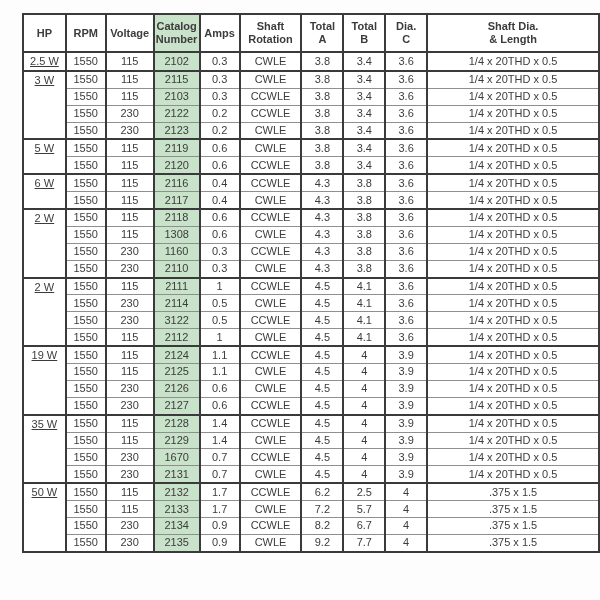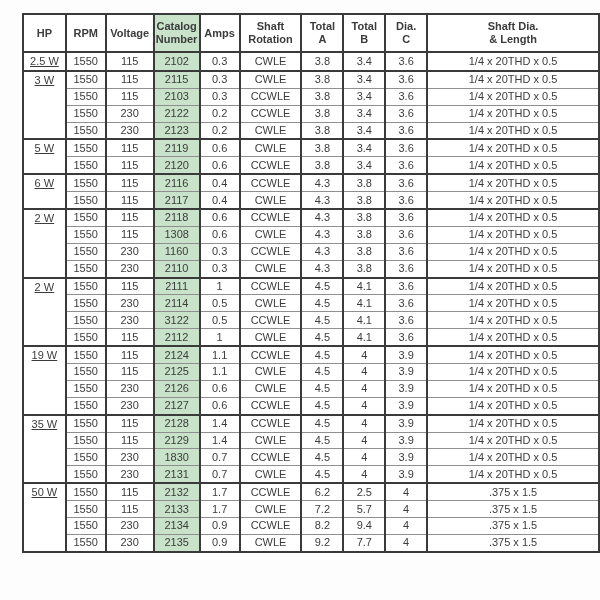--- a/index.html
+++ b/index.html
@@ -352,21 +352,21 @@
           <td>1.4</td>
           <td>CWLE</td>
           <td>4.5</td>
           <td>4</td>
           <td>3.9</td>
           <td>1/4 x 20THD x 0.5</td>
         </tr>
         <tr>
           <td>1550</td>
           <td>230</td>
-          <td class="hl">1830</td>
+          <td class="hl">1670</td>
           <td>0.7</td>
           <td>CCWLE</td>
           <td>4.5</td>
           <td>4</td>
           <td>3.9</td>
           <td>1/4 x 20THD x 0.5</td>
         </tr>
         <tr>
           <td>1550</td>
           <td>230</td>
@@ -401,21 +401,21 @@
           <td>4</td>
           <td>.375 x 1.5</td>
         </tr>
         <tr>
           <td>1550</td>
           <td>230</td>
           <td class="hl">2134</td>
           <td>0.9</td>
           <td>CCWLE</td>
           <td>8.2</td>
-          <td>9.4</td>
+          <td>6.7</td>
           <td>4</td>
           <td>.375 x 1.5</td>
         </tr>
         <tr>
           <td>1550</td>
           <td>230</td>
           <td class="hl">2135</td>
           <td>0.9</td>
           <td>CWLE</td>
           <td>9.2</td>

